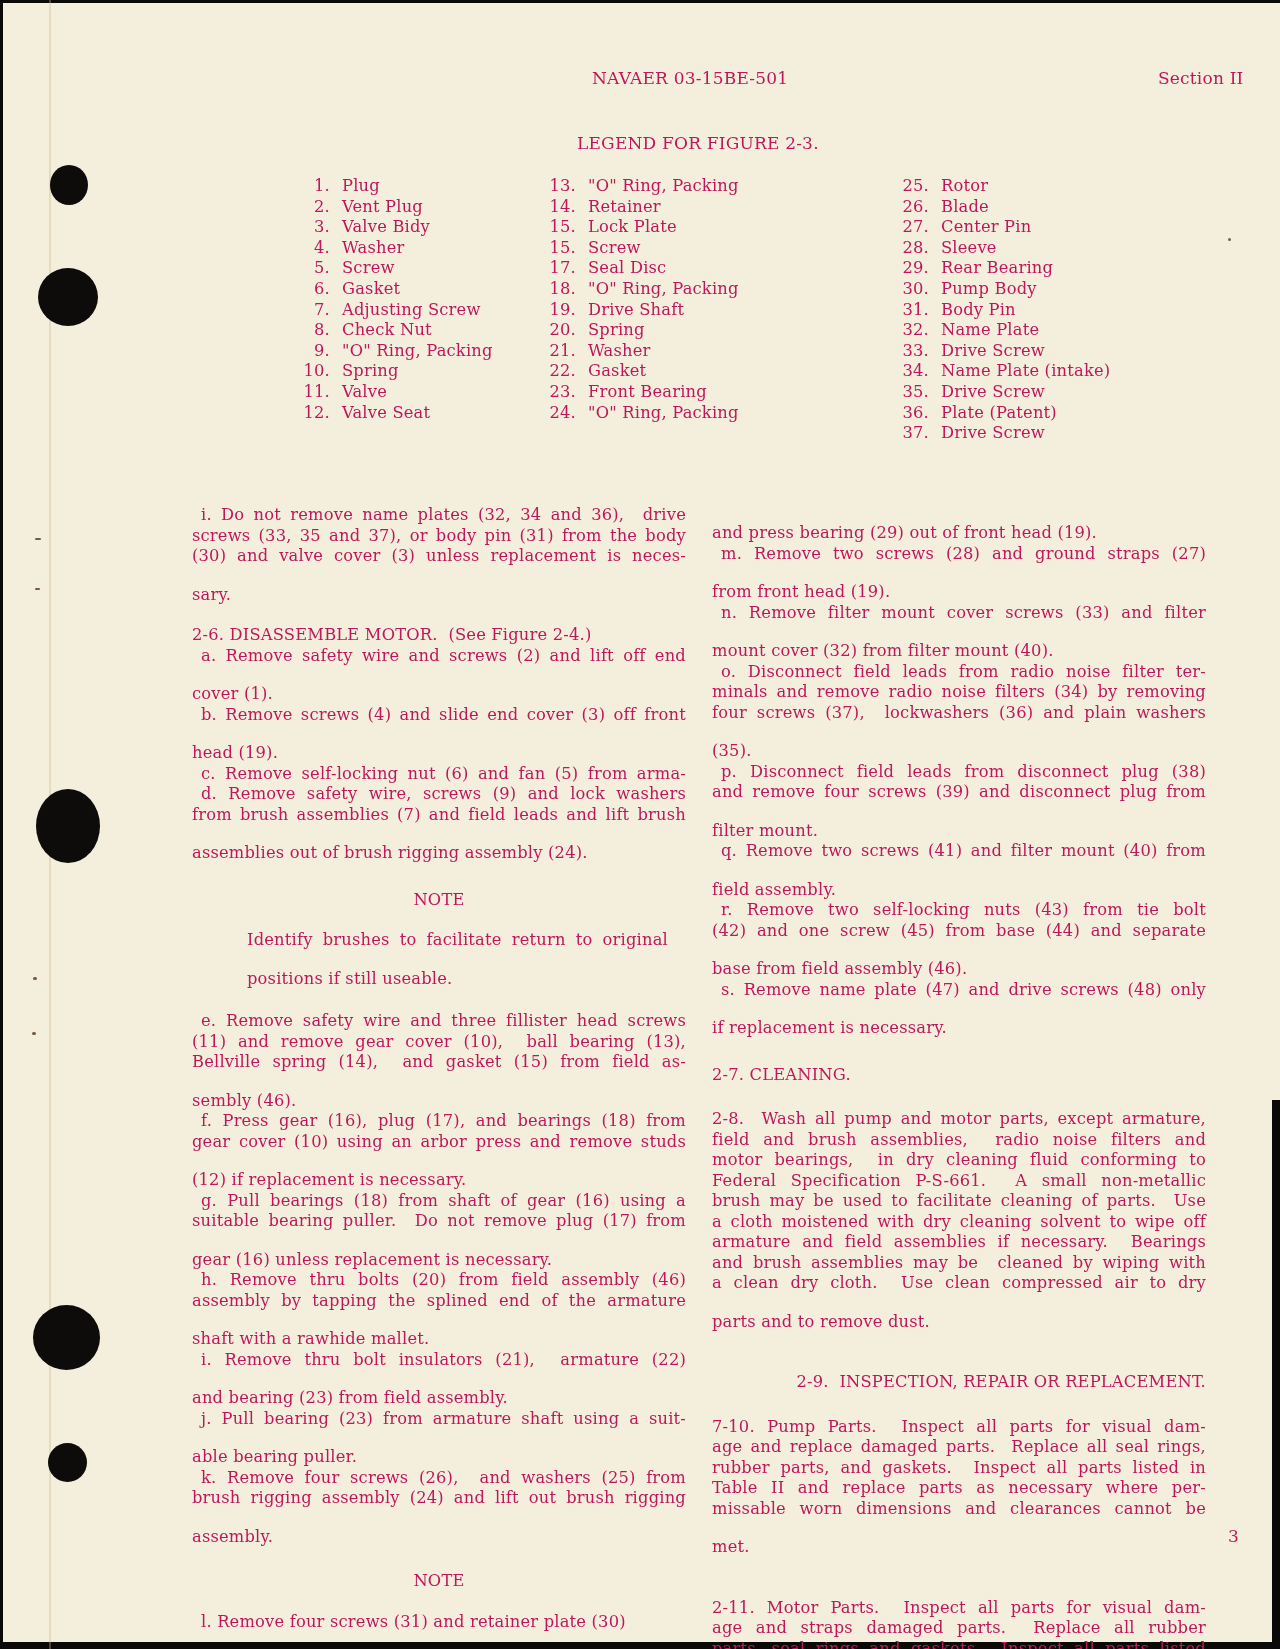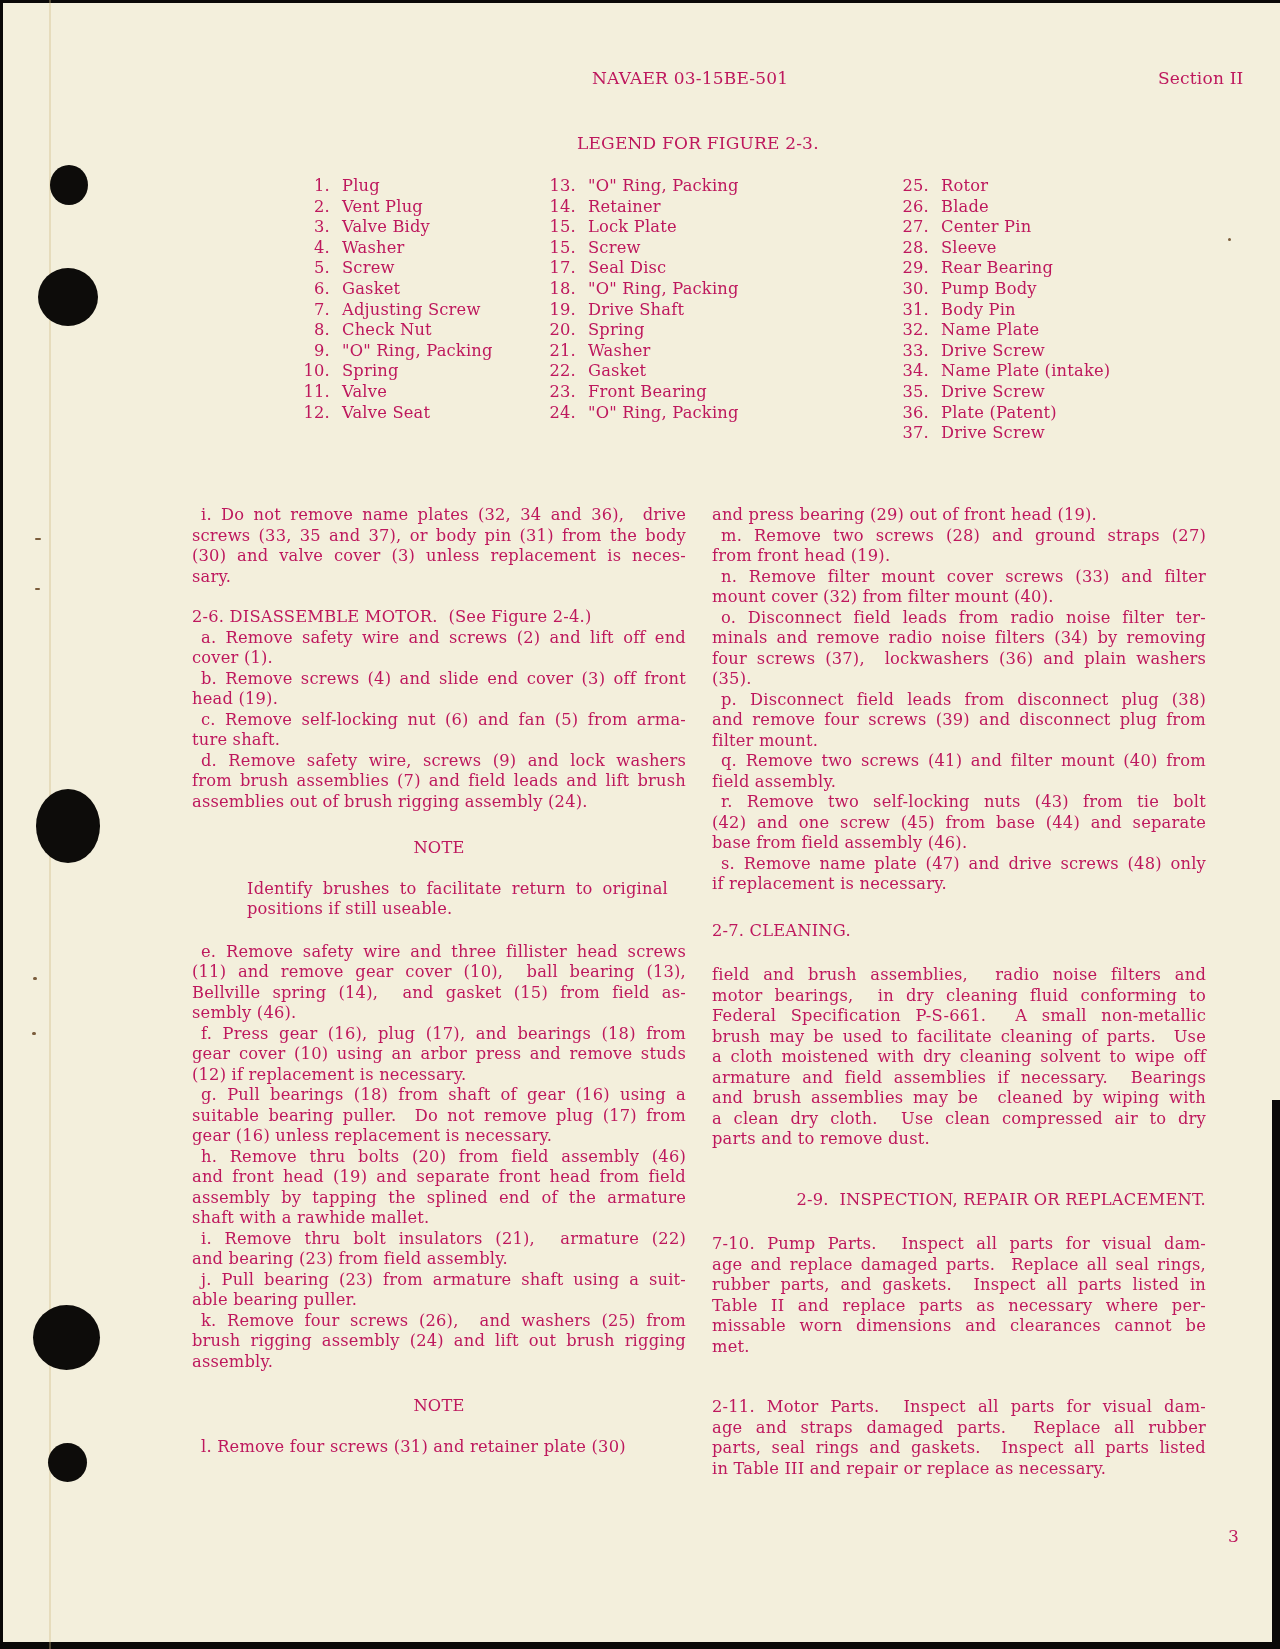--- a/index.html
+++ b/index.html
@@ -27,21 +27,21 @@
   .lcol3{left:893px;}
   .lrow{display:flex;height:20.6px;}
   .lnum{display:inline-block;text-align:right;white-space:pre;}
   .lcol1 .lnum{width:30px;}
   .lcol2 .lnum,.lcol3 .lnum{width:36px;}
   .llab{margin-left:12px;white-space:pre;}
   .col{position:absolute;top:505px;width:494px;}
   .col-left{left:192px;}
   .col-right{left:712px;}
   .tl{text-align:justify;text-align-last:justify;white-space:pre-wrap;}
-  .tl.tz{text-align-last:left;}
+  .tl.tz{text-align-last:left;margin-top:18px;}
   .ind .tl.tf{text-indent:9px;}
   .heading{white-space:pre-wrap;}
   .note-title{text-align:center;}
   .note-body{margin-left:55px;margin-right:18px;}
   .pageno{position:absolute;left:1228px;top:1526px;font-size:17px;}
 </style>
 </head>
 <body>
 
 <div class="page">
@@ -234,21 +234,20 @@
     <div class="para ind">
         <div class="tl tf">a. Remove safety wire and screws (2) and lift off end</div>
         <div class="tl tz">cover (1).</div>
       </div>
     <div class="para ind">
         <div class="tl tf">b. Remove screws (4) and slide end cover (3) off front</div>
         <div class="tl tz">head (19).</div>
       </div>
     <div class="para ind">
         <div class="tl tf">c. Remove self-locking nut (6) and fan (5) from arma-</div>
-        <div class="tl tz">ture shaft.</div>
       </div>
     <div class="para ind">
         <div class="tl tf">d. Remove safety wire, screws (9) and lock washers</div>
         <div class="tl">from brush assemblies (7) and field leads and lift brush</div>
         <div class="tl tz">assemblies out of brush rigging assembly (24).</div>
       </div>
     <div class="note-title" style="margin-top:26px;">NOTE</div>
     <div class="para note-body" style="margin-top:20px;">
         <div class="tl tf">Identify brushes to facilitate return to original</div>
         <div class="tl tz">positions if still useable.</div>
@@ -264,21 +263,20 @@
         <div class="tl">gear cover (10) using an arbor press and remove studs</div>
         <div class="tl tz">(12) if replacement is necessary.</div>
       </div>
     <div class="para ind">
         <div class="tl tf">g. Pull bearings (18) from shaft of gear (16) using a</div>
         <div class="tl">suitable bearing puller.  Do not remove plug (17) from</div>
         <div class="tl tz">gear (16) unless replacement is necessary.</div>
       </div>
     <div class="para ind">
         <div class="tl tf">h. Remove thru bolts (20) from field assembly (46)</div>
-        <div class="tl">and front head (19) and separate front head from field</div>
         <div class="tl">assembly by tapping the splined end of the armature</div>
         <div class="tl tz">shaft with a rawhide mallet.</div>
       </div>
     <div class="para ind">
         <div class="tl tf">i. Remove thru bolt insulators (21),  armature (22)</div>
         <div class="tl tz">and bearing (23) from field assembly.</div>
       </div>
     <div class="para ind">
         <div class="tl tf">j. Pull bearing (23) from armature shaft using a suit-</div>
         <div class="tl tz">able bearing puller.</div>
@@ -325,20 +323,21 @@
         <div class="tl tf">r. Remove two self-locking nuts (43) from tie bolt</div>
         <div class="tl">(42) and one screw (45) from base (44) and separate</div>
         <div class="tl tz">base from field assembly (46).</div>
       </div>
     <div class="para ind">
         <div class="tl tf">s. Remove name plate (47) and drive screws (48) only</div>
         <div class="tl tz">if replacement is necessary.</div>
       </div>
     <div class="heading" style="margin-top:26px;">2-7. CLEANING.</div>
     <div class="para" style="margin-top:24px;">
+        <div class="tl tf">2-8.  Wash all pump and motor parts, except armature,</div>
         <div class="tl">field and brush assemblies,  radio noise filters and</div>
         <div class="tl">motor bearings,  in dry cleaning fluid conforming to</div>
         <div class="tl">Federal Specification P-S-661.  A small non-metallic</div>
         <div class="tl">brush may be used to facilitate cleaning of parts.  Use</div>
         <div class="tl">a cloth moistened with dry cleaning solvent to wipe off</div>
         <div class="tl">armature and field assemblies if necessary.  Bearings</div>
         <div class="tl">and brush assemblies may be  cleaned by wiping with</div>
         <div class="tl">a clean dry cloth.  Use clean compressed air to dry</div>
         <div class="tl tz">parts and to remove dust.</div>
       </div>

